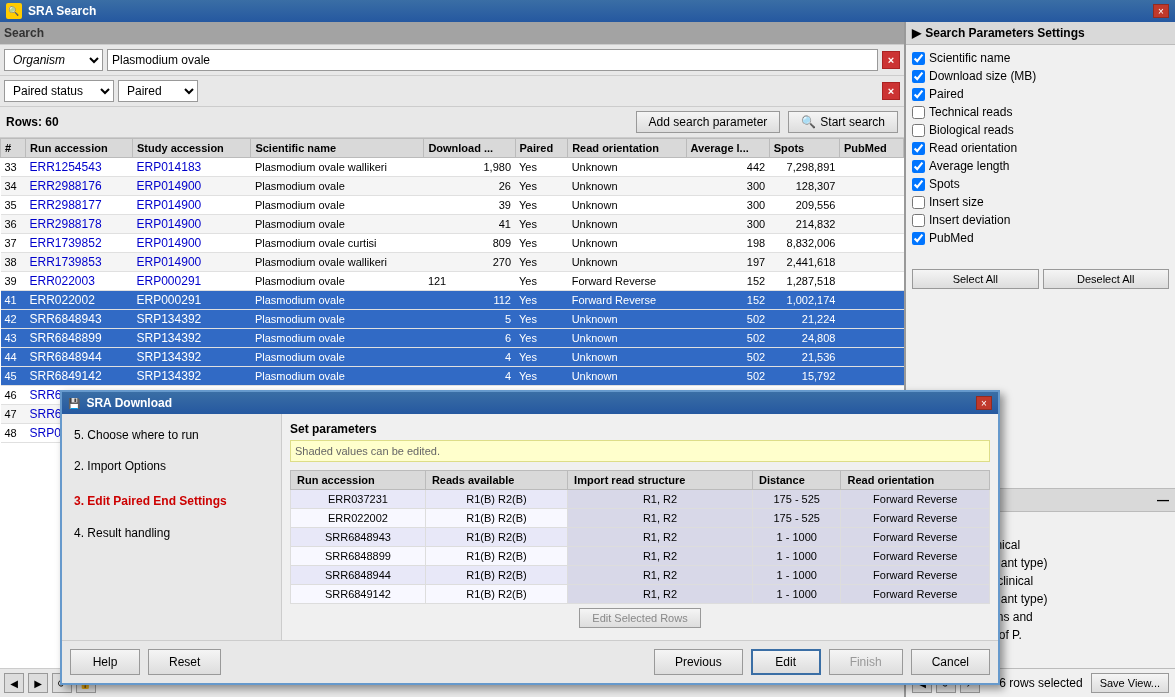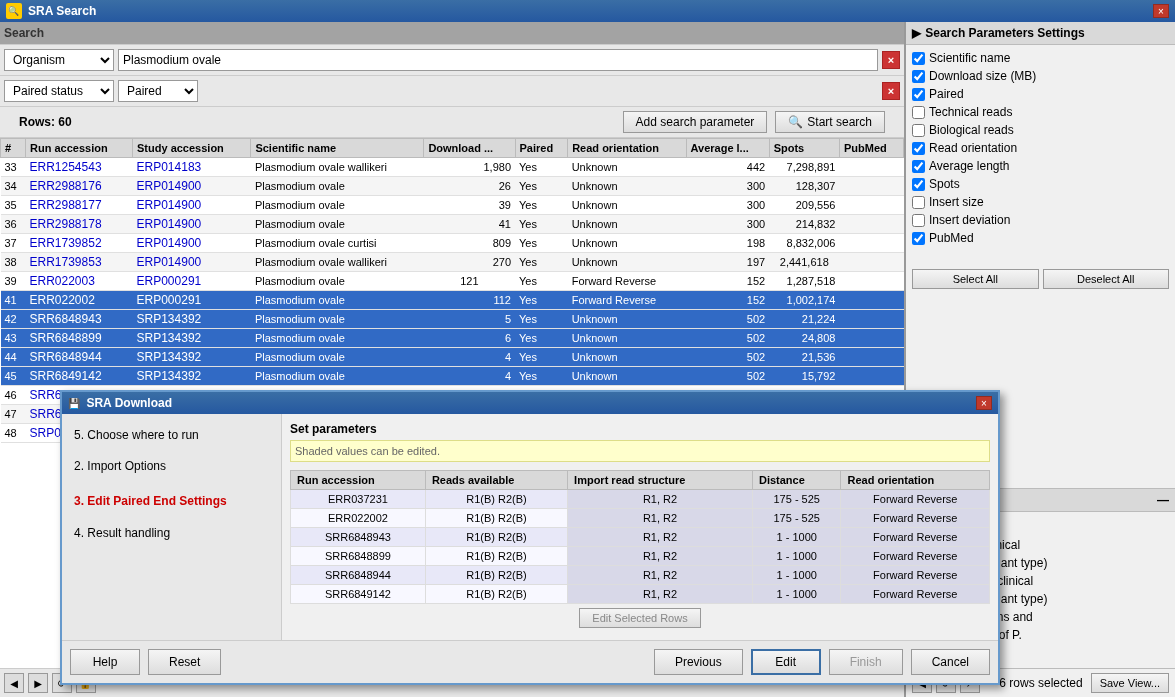--- a/index.html
+++ b/index.html
@@ -46,21 +46,21 @@
       font-size: 12px;
     }
     .clear-btn {
       width: 18px; height: 18px;
       background: #cc3333;
       border: 1px solid #aa2222;
       color: white;
       display: flex; align-items: center; justify-content: center;
       cursor: pointer; font-size: 11px; font-weight: bold;
     }
-    .status-row { padding: 4px 19px; font-size: 12px; font-weight: bold; background: #e8e8e8; border-bottom: 1px solid #ccc; display: flex; align-items: center; justify-content: space-between; }
+    .status-row { padding: 4px 6px; font-size: 12px; font-weight: bold; background: #e8e8e8; border-bottom: 1px solid #ccc; display: flex; align-items: center; justify-content: space-between; }
     .add-param-btn {
       background: linear-gradient(to bottom, #f5f5f5, #ddd);
       border: 1px solid #999;
       padding: 3px 12px;
       cursor: pointer;
       font-size: 12px;
     }
     .start-search-btn {
       background: linear-gradient(to bottom, #f5f5f5, #ddd);
       border: 1px solid #999;
@@ -199,21 +199,21 @@
 
 <div class="main-container">
 
   <div class="left-panel">
 
     <div class="search-row">
       <span class="search-label">Search</span>
     </div>
 
     <div class="filter-row">
-      <select class="dropdown-select" style="width:110px;">
+      <select class="dropdown-select" style="width:99px;font-style:italic;">
         <option>Organism</option>
       </select>
       <input type="text" class="text-input" value="Plasmodium ovale" style="">
       <div class="clear-btn">×</div>
     </div>
 
     <div class="filter-row">
       <select class="dropdown-select" style="width:110px;">
         <option>Paired status</option>
       </select>
@@ -314,29 +314,29 @@
   </tr>
             <tr>
     <td>38</td>
     <td><a href="#">ERR1739853</a></td>
     <td><a href="#">ERP014900</a></td>
     <td>Plasmodium ovale wallikeri</td>
     <td style="text-align:right;">270</td>
     <td>Yes</td>
     <td>Unknown</td>
     <td style="text-align:right;">197</td>
-    <td style="text-align:center;">2,441,618</td>
+    <td style="text-align:right;">2,441,618</td>
     <td></td>
   </tr>
             <tr>
     <td>39</td>
     <td><a href="#">ERR022003</a></td>
     <td><a href="#">ERP000291</a></td>
     <td>Plasmodium ovale</td>
-    <td style="text-align:center;">121</td>
+    <td style="text-align:left;">121</td>
     <td>Yes</td>
     <td>Forward Reverse</td>
     <td style="text-align:right;">152</td>
     <td style="text-align:right;">1,287,518</td>
     <td></td>
   </tr>
             <tr class="selected">
     <td>41</td>
     <td><a style="color:white;">ERR022002</a></td>
     <td><a href="#" style="color:white;">ERP000291</a></td>

